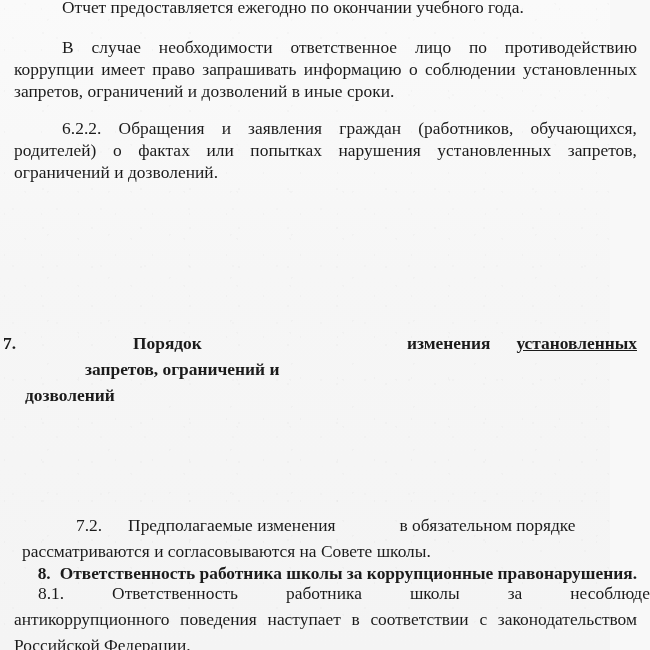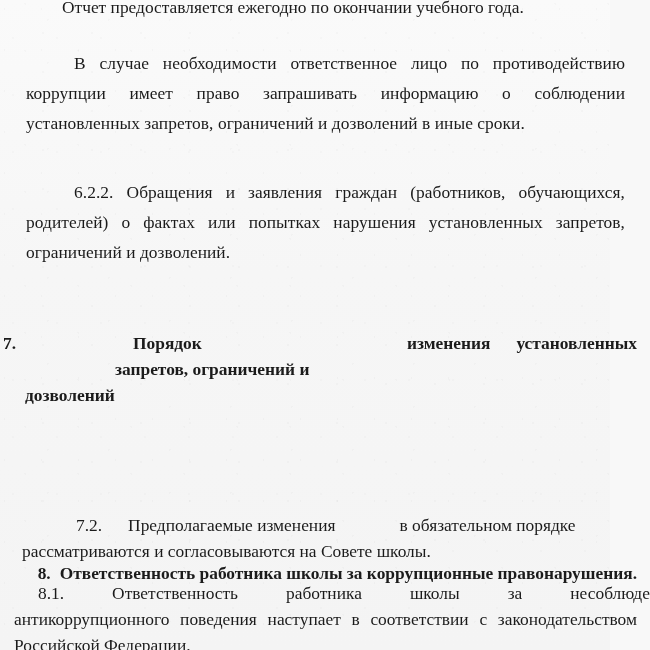--- a/index.html
+++ b/index.html
@@ -34,23 +34,23 @@
   }
 
   .body-area {
     position: absolute;
     left: 14px;
     top: 0;
     width: 623px;
   }
 
   p.para {
-    margin: 12px;
-    font-size: 17.4px;
-    line-height: 30px;
+    margin: 0;
+    font-size: 17.4px;
+    line-height: 22px;
     text-align: justify;
     text-align-last: left;
     letter-spacing: 0.05px;
   }
 
   
   .first-line {
     position: absolute;
     left: 62px;
     top: -6px;
@@ -77,22 +77,22 @@
     line-height: 26px;
   }
   .h7-row1 {
     display: flex;
     align-items: baseline;
   }
   .h7-num { width: 133px; padding-left: 3px; box-sizing: border-box; }
   .h7-word-a { flex: 0 0 auto; }
   .h7-spacer { flex: 1 1 auto; }
   .h7-word-b { flex: 0 0 auto; margin-right: 26px; }
-  .h7-word-c { flex: 0 0 auto; }
-  .h7-row2 { padding-left: 115px; }
+  .h7-word-c { flex: 0 0 auto; text-decoration: underline; }
+  .h7-row2 { padding-left: 85px; }
   .h7-row3 { padding-left: 25px; }
 
   
   .block71 {
     position: absolute;
     left: 14px;
     top: 424px;
     width: 623px;
   }
 

